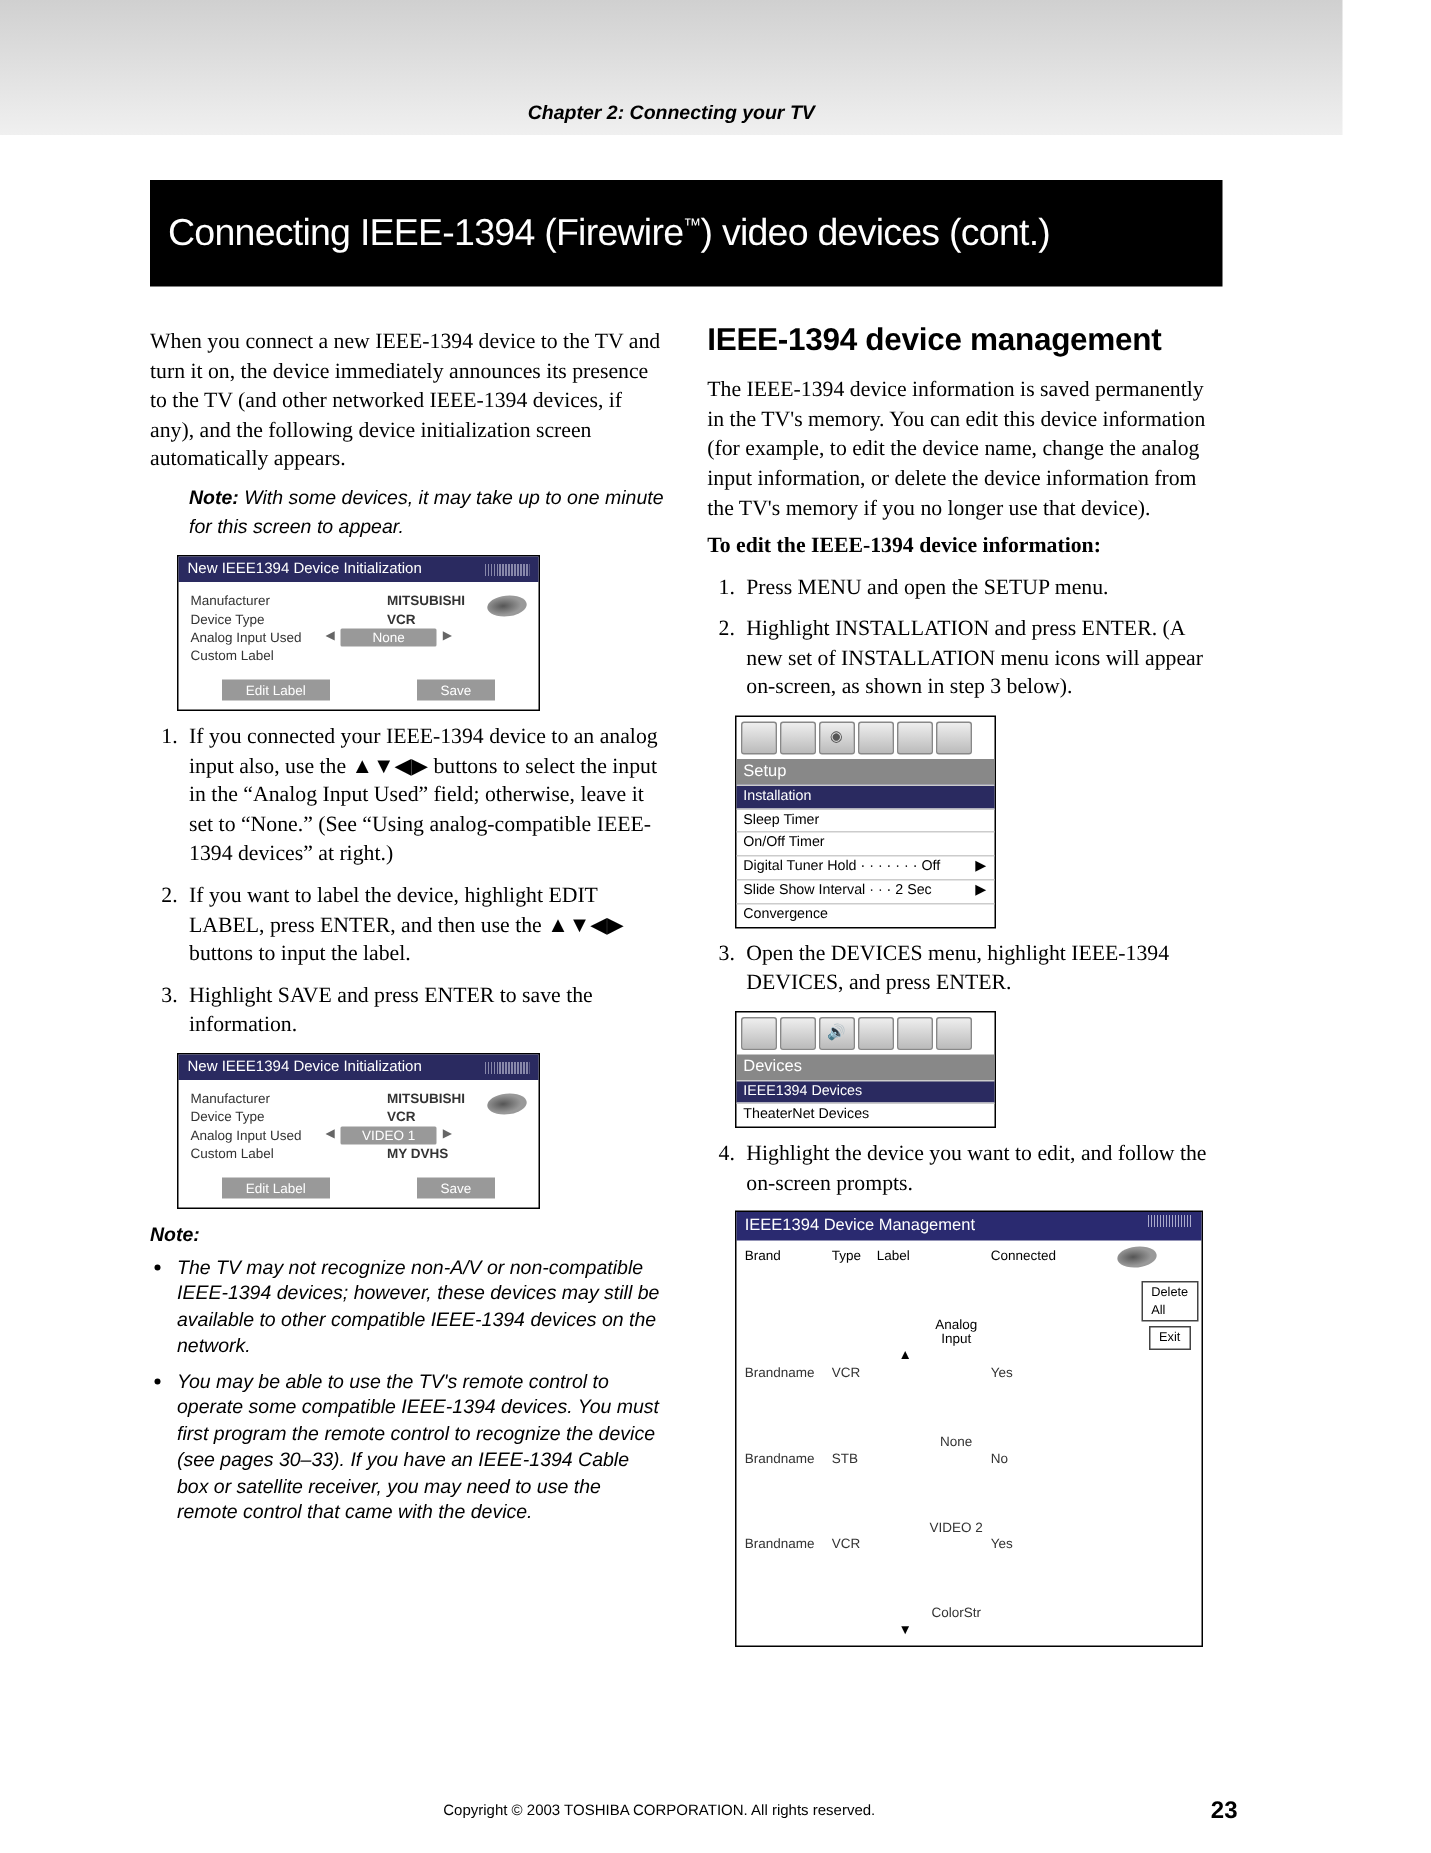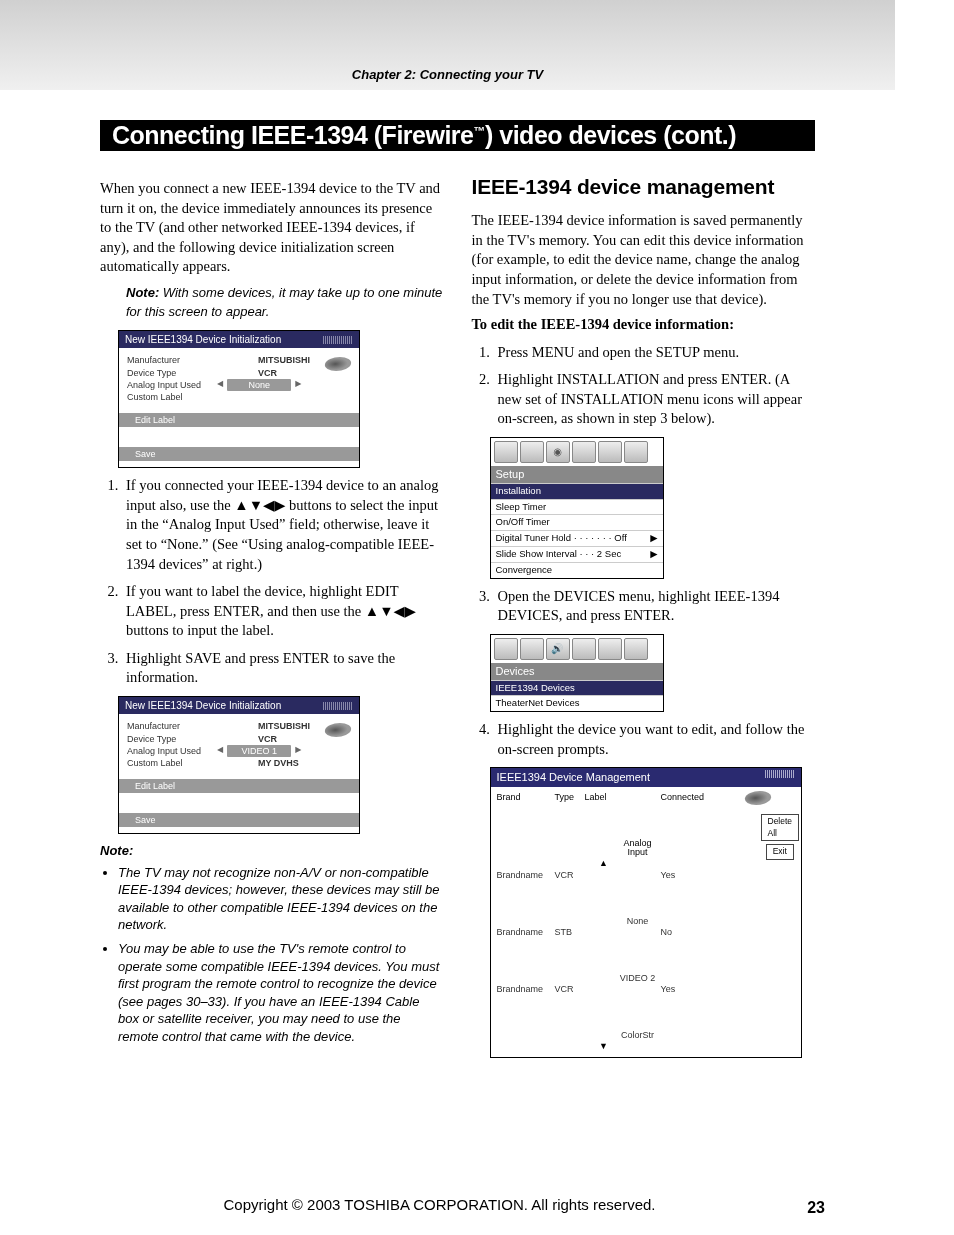--- a/index.html
+++ b/index.html
@@ -1,20 +1,20 @@
 <!DOCTYPE html>
 <html><head>
 <meta charset="utf-8">
 <style>
   body { margin: 0; font-family: "Times New Roman", serif; background: #fff; color: #000; }
   .page { width: 895px; height: 1235px; position: relative; box-sizing: border-box; }
   .top-band { background: linear-gradient(#d0d0d0, #f0f0f0); height: 90px; display:flex; align-items:flex-end; justify-content:center; padding-bottom:8px; box-sizing:border-box; }
   .chapter { font-family: Arial, sans-serif; font-weight: bold; font-style: italic; font-size: 13px; }
   .content { padding: 30px 80px 0 100px; }
-  .title-bar { background: #000; color: #fff; font-family: Arial, sans-serif; font-size: 25px; font-weight: bold; padding: 1px 12px; letter-spacing: -0.5px; }
+  .title-bar { background: #000; color: #fff; font-family: Arial, sans-serif; font-size: 25px; font-weight: normal; padding: 21px 12px; letter-spacing: -0.5px; }
   .title-bar sup { font-size: 12px; vertical-align: super; }
   .columns { display: flex; gap: 28px; margin-top: 22px; }
   .col { flex: 1; font-size: 14.5px; line-height: 1.35; }
   h2 { font-family: Arial, sans-serif; font-size: 21px; font-weight: bold; margin: 0 0 10px 0; letter-spacing: -0.2px;}
   .bold-run { font-weight: bold; }
   .note-lead { font-family: Arial, sans-serif; font-weight: bold; font-style: italic; font-size: 13px; }
   .note-body { font-family: Arial, sans-serif; font-style: italic; font-size: 13px; }
   ol { padding-left: 22px; margin: 8px 0; }
   ol li { padding-left: 4px; margin-bottom: 8px; }
   ul.notelist { list-style: disc; padding-left: 18px; margin:4px 0;}
@@ -24,41 +24,41 @@
   .osd { border: 1px solid #000; background: #fff; font-family: Arial, sans-serif; font-size: 9px; }
   .osd-title { background: #2a2a60; color: #fff; padding: 2px 6px; font-size: 10px; display:flex; justify-content:space-between; align-items:center;}
   .osd-title .hatch { width:30px; height:8px; background: repeating-linear-gradient(90deg,#88a,#88a 1px,transparent 1px,transparent 2px);}
   .osd-body { padding: 6px 8px; }
   .osd-row { display:flex; }
   .osd-row .k { width: 90px; color:#333; }
   .osd-row .v { font-weight:bold; color:#333;padding-left:41px;}
   .pill { background:#999; color:#fff; padding:0 10px; border-radius:1px; display:inline-block; min-width:44px; text-align:center; font-weight:normal;}
   .pill-arrows { display:flex; align-items:center; gap:4px;}
   .pill-arrows .tri { font-size:8px; color:#666;}
-  .osd-buttons { display:flex; justify-content:space-around; padding:4px 0 6px 0; gap:20px;flex-direction:column;}
+  .osd-buttons { display:flex; justify-content:space-around; padding:4px 0 6px 0; }
   .osd-btn { background:#999; color:#fff; padding:1px 16px; font-size:9px;}
   .sat-icon { width:26px; height:14px; background: radial-gradient(ellipse 12px 6px at 40% 50%, #555, #999); border-radius:50% 50% 50% 50%; transform: skewX(-15deg); display:inline-block;}
   .menu-box { border:1px solid #000; width: 172px; font-family: Arial, sans-serif; font-size:9.5px; background:#fff;}
   .menu-header { background:#888; color:#fff; padding:1px 5px; font-size:11px;}
   .menu-list { padding:0; margin:0;}
   .menu-item { padding:1px 5px; border-top:1px solid #ccc; white-space:nowrap; display:flex; justify-content:space-between;}
   .menu-item.sel { background:#2a2a60; color:#fff;}
   .table-box { border:1px solid #000; width: 310px; font-family: Arial, sans-serif; font-size:9px;}
   .table-title { background:#2a2a70; color:#fff; padding:2px 6px; font-size:11px; display:flex; justify-content:space-between;}
   .table-inner { padding:4px 6px; display:flex; gap:6px;}
   .tbl { flex:1;}
   .thd { display:flex; font-weight:normal; color:#000; gap:2px;}
   .thd span, .trw span { display:inline-block; }
   .c1{width:56px;} .c2{width:28px;} .c3{width:30px;} .c4{width:42px; text-align:center; line-height:1;margin-top:48px;} .c5{width:50px;}
   .trw { display:flex; gap:2px; color:#333;}
   .side-btns { display:flex; flex-direction:column; gap:3px; align-items:center; font-size:8.5px;}
   .sbtn { border:1px solid #444; padding:1px 6px; background:#fff;margin-left:44px;}
   .tri-up{font-size:9px; text-align:center;}
   .tri-dn{font-size:9px; text-align:center;}
-  .footer { position:absolute; bottom:22px; left:0; right:16px; display:flex; justify-content:center; font-family: Arial,sans-serif; font-size:15px; }
+  .footer { position:absolute; bottom:22px; left:0; right:16px; display:flex; justify-content:center; font-family: Arial,sans-serif; font-size:10px; }
   .pnum { position:absolute; right:70px; bottom:18px; font-family: Arial,sans-serif; font-weight:bold; font-size:16px;}
   .indent-note { margin-left: 26px; margin-top:2px; margin-bottom:6px;}
   .rel { position:relative; }
   .icon-strip { display:flex; gap:2px; padding:3px;}
   .icon-strip .mi2 { width:22px; height:20px; background: linear-gradient(#eee,#bbb); border:1px solid #888; border-radius:2px; display:flex; align-items:center; justify-content:center; font-size:10px; color:#555;}
   p{margin:6px 0;}
 </style>
 </head>
 <body>
 

